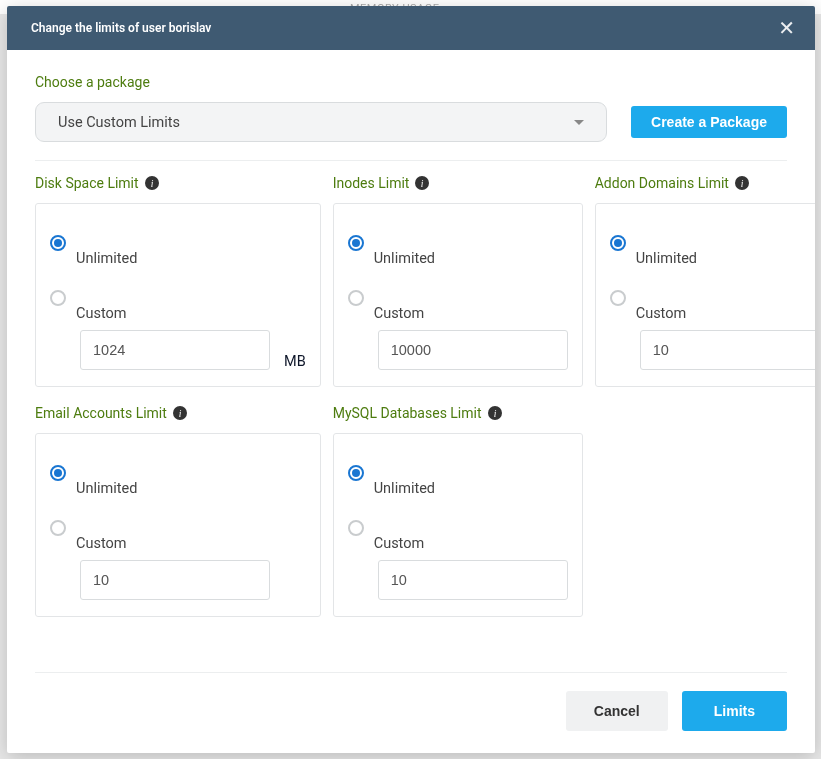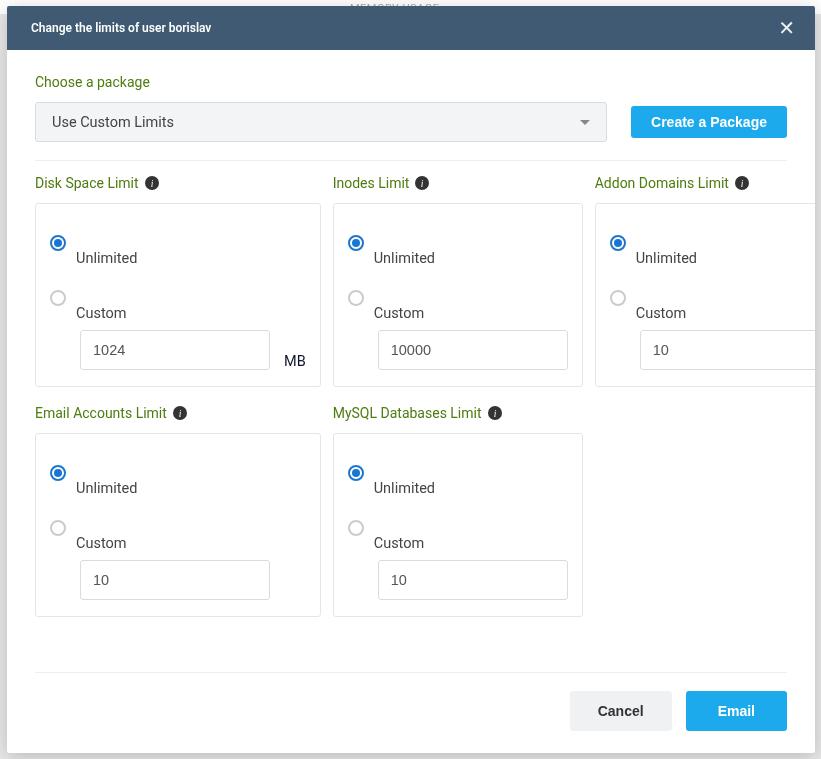--- a/index.html
+++ b/index.html
@@ -87,26 +87,26 @@
       border-bottom: 1px solid #eceeef;
       margin-bottom: 14px;
     }
     .select-wrap {
       flex: 1;
       position: relative;
     }
     .select {
       width: 100%;
       height: 40px;
-      padding: 0 16px;
+      padding: 0 22px;
       font-size: 14.5px;
       color: #444;
       background: #f3f4f5;
       border: 1px solid #d9dcde;
-      border-radius: 3px;
+      border-radius: 9px;
       cursor: pointer;
       display: flex;
       align-items: center;
       justify-content: space-between;
     }
     .caret {
       width: 0;
       height: 0;
       border-left: 5px solid transparent;
       border-right: 5px solid transparent;
@@ -386,16 +386,16 @@
           </div>
         </div>
       </div>
 
     </div>
 
   </div>
 
   <div class="modal-footer">
     <button class="btn-secondary">Cancel</button>
-    <button class="btn-change">Email</button>
+    <button class="btn-change">Limits</button>
   </div>
 
 </div>
 
 </body></html>

